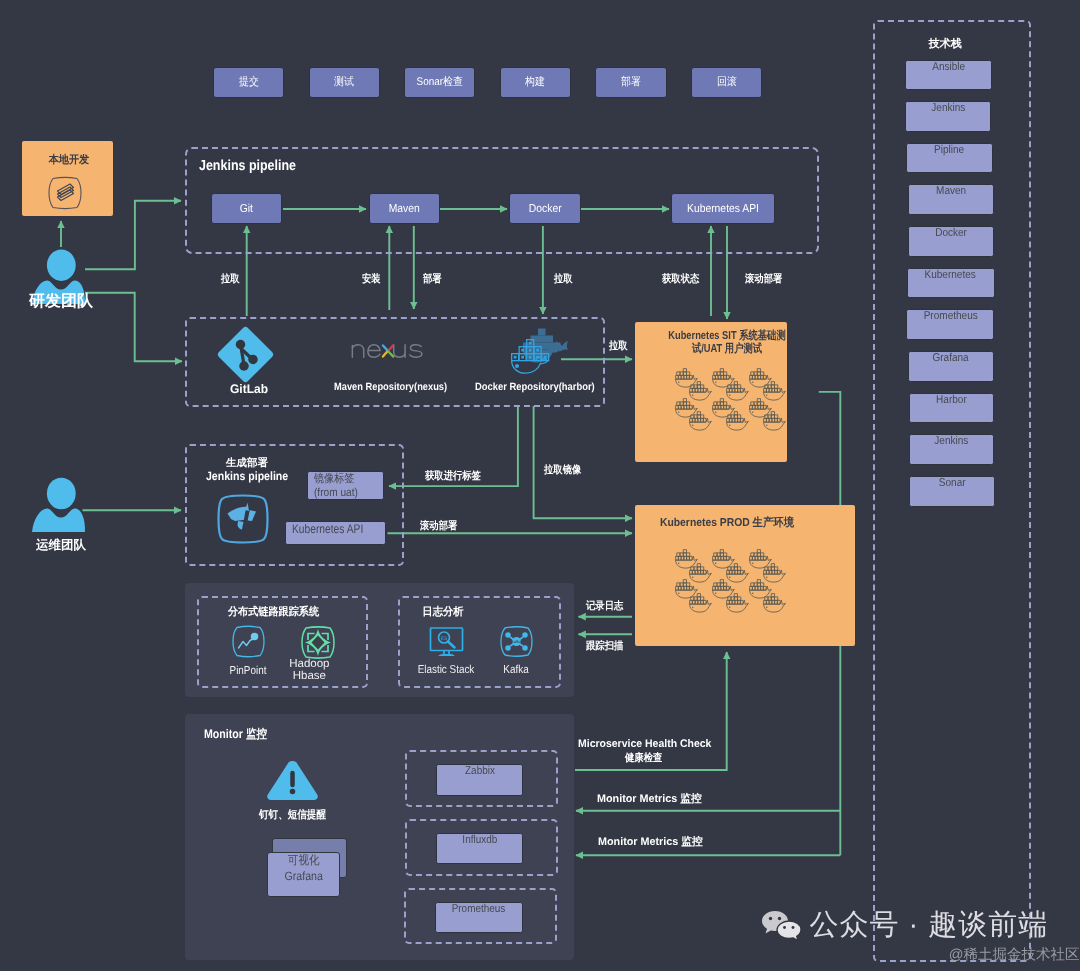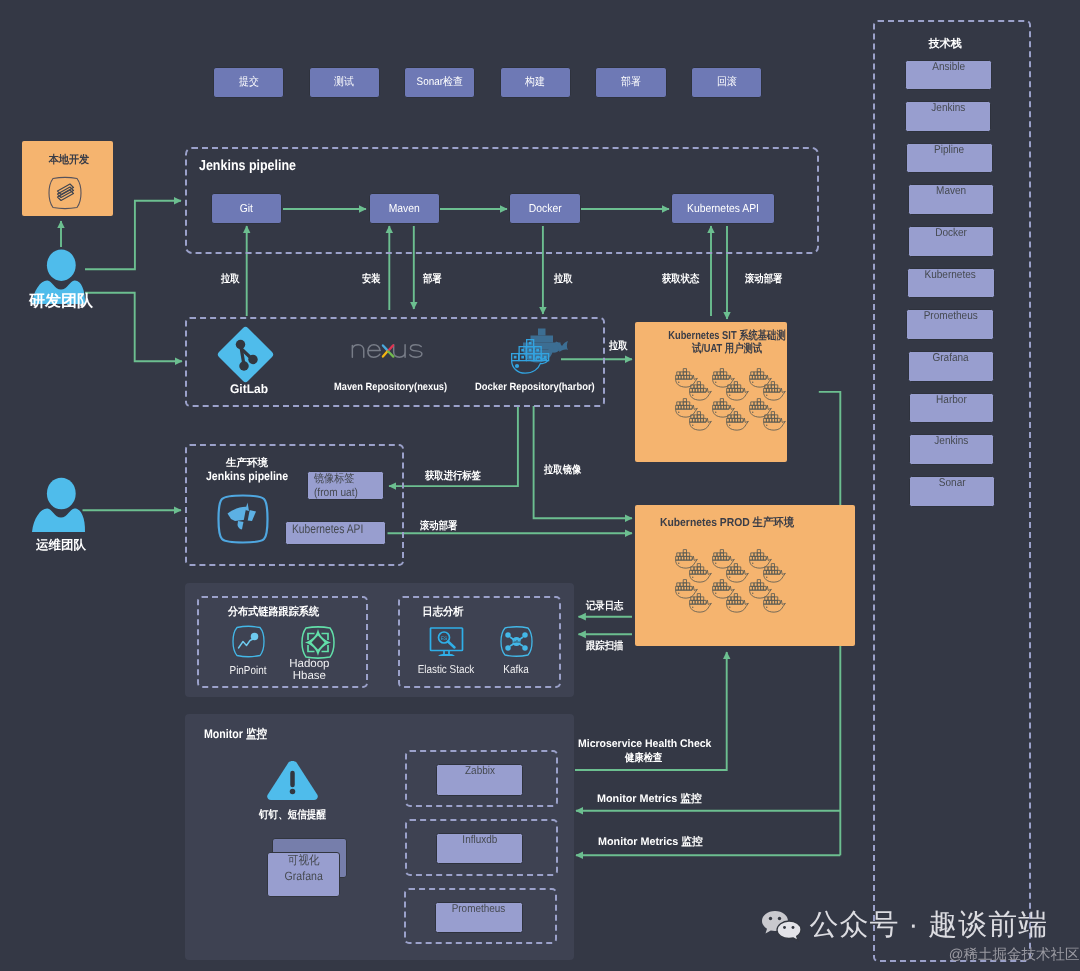--- a/index.html
+++ b/index.html
@@ -676,21 +676,21 @@
               <rect x="57.5" y="29.5" width="11" height="15"></rect>
               <path d="M2.5 44.5 h65 l6 -16 l3 17 l13 -4 l-9 12 c-6 14 -19 23 -36 23 C17 76.5 2.5 63 2.5 44.5 Z"></path>
             </g>
             <circle cx="15" cy="57" r="2.8" fill="#5c5c54"></circle>
           </svg>
         </div>
       </div>
   </div>
 
   <div class="abs dbox" style="left:185px;top:444px;width:219px;height:122px;">
-    <div class="abs htitle" style="left:39px;top:11px;width:42px;text-align:center;font-size:10.5px;">生产环境</div>
+    <div class="abs htitle" style="left:39px;top:11px;width:42px;text-align:center;font-size:10.5px;">生成部署</div>
     <div class="abs htitle" style="left:19.2px;top:23px;width:93px;text-align:center;font-size:12px;transform:scaleX(.88);transform-origin:left top;"><span>Jenkins pipeline</span></div>
     <svg class="abs" width="52" height="52" viewBox="0 0 104 104" style="left:29.7px;top:47.3px;">
       <path d="M52 5 C80 5 89 7 94 12 C99 17 101 26 101 52 C101 78 99 87 94 92 C89 97 80 99 52 99 C24 99 15 97 10 92 C5 87 3 78 3 52 C3 26 5 17 10 12 C15 7 24 5 52 5 Z" fill="none" stroke="#4fa7e0" stroke-width="4.4"></path>
       <defs>
         <clipPath id="ans-clipL">
             <path d="M0 0 L64 0 L44 104 L0 104 Z"></path>
           </clipPath>
         <clipPath id="ans-clipR">
             <path d="M72 0 L104 0 L104 104 L52 104 Z"></path>
           </clipPath>

